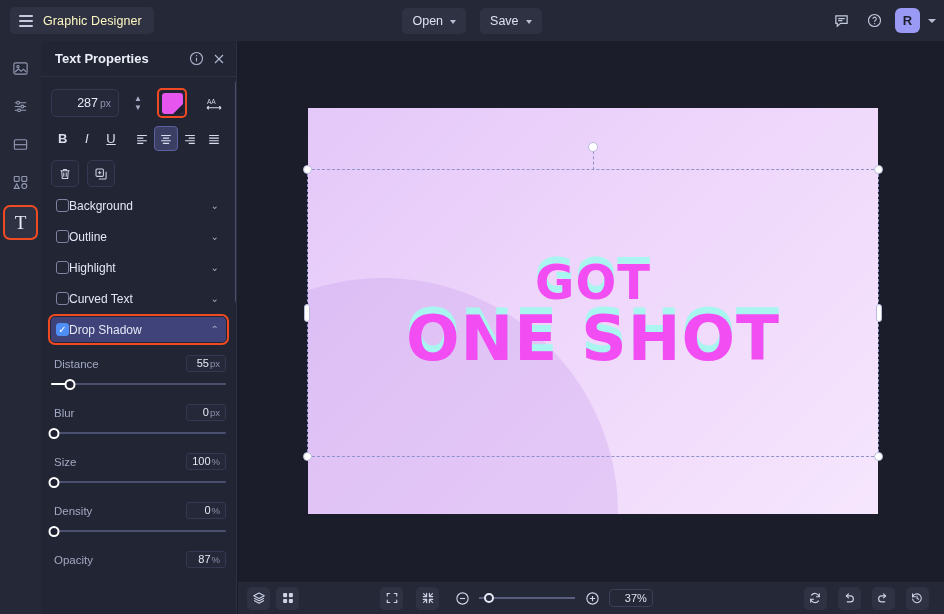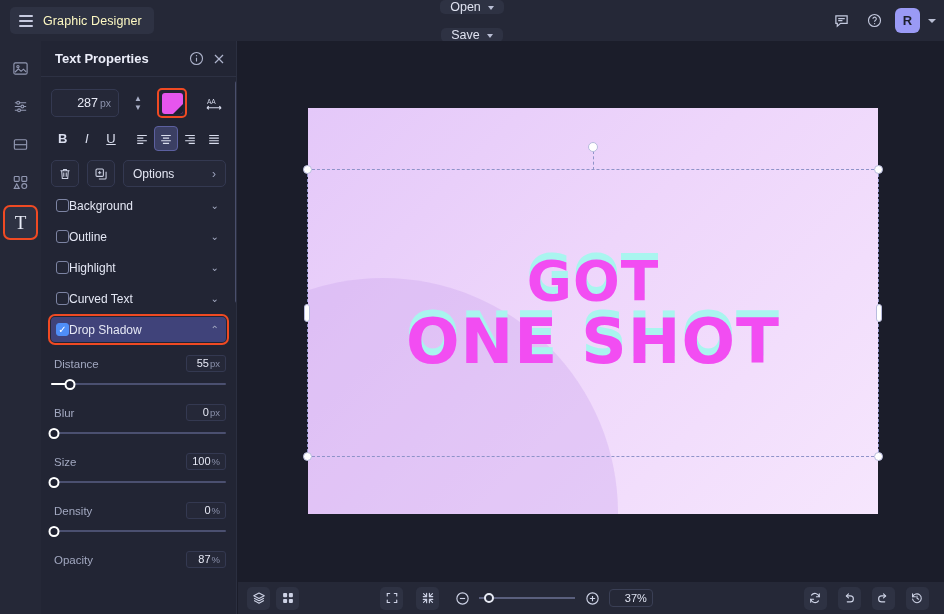--- a/index.html
+++ b/index.html
@@ -24,21 +24,20 @@
     cursor: pointer;
   }
   .ham-icon { display: flex; flex-direction: column; gap: 3px; width: 14px; }
   .ham-icon i { display: block; height: 2px; background: #c7cbe0; border-radius: 1px; }
   .app-title { color: #fef9c3; font-size: 12.5px; letter-spacing: .1px; }
 
   .topbar-center {
     position: absolute; left: 0; right: 0; top: 0; height: 41px;
     display: flex; align-items: center; justify-content: center; gap: 14px;
     pointer-events: none;
-    flex-direction: column;
   }
   .menu-btn {
     pointer-events: auto;
     display: flex; align-items: center; gap: 7px;
     background: #2e3243; border-radius: 5px; height: 26px; padding: 0 10px;
     color: #dfe2f0; font-size: 12.5px; cursor: pointer;
   }
   .caret { width: 0; height: 0; border-left: 3.5px solid transparent;
     border-right: 3.5px solid transparent; border-top: 4px solid #b9bed4; margin-top: 2px; }
 
@@ -200,21 +199,21 @@
     gap: 4px; padding-top: 6px;
   }
   .line {
     font-family: "DejaVu Sans", sans-serif;
     font-weight: bold; color: #f24df2;
     letter-spacing: 1px; line-height: 0.96;
     text-shadow: 0 -7px 0 #a9f5ef;
     white-space: nowrap;
   }
   .l1 { font-size: 63px; }
-  .l2 { font-size: 55px; }
+  .l2 { font-size: 48px; }
   .l3 { font-size: 63px; }
 
   
   .sel-box {
     position: absolute; left: 69px; top: 128px; width: 572px; height: 288px;
     border: 1px dashed #8f93c9; pointer-events: none;
   }
   .handle {
     position: absolute; width: 9px; height: 9px; border-radius: 50%;
     background: #ffffff; border: 1px solid #b8bbdd;
@@ -423,24 +422,20 @@
           <path d="M2.8 4.2h10.4M6.4 4.2V2.9h3.2v1.3M4.2 4.2l.7 9h6.2l.7-9M6.6 6.4v4.6M9.4 6.4v4.6"></path>
         </svg>
       </div>
       <div class="sq-btn">
         <svg width="14" height="14" viewBox="0 0 16 16" fill="none" stroke="currentColor" stroke-width="1.2">
           <rect x="2.3" y="2.3" width="8.4" height="8.4" rx="1.2"></rect>
           <path d="M5.6 13.7h7a1.2 1.2 0 001.2-1.2v-7"></path>
             <path d="M4.6 6.5h3.8M6.5 4.6v3.8"></path>
         </svg>
       </div>
-      <div class="options-btn">
-        <span>Options</span>
-        <span class="chev">›</span>
-      </div>
     </div>
 
     <div class="sect">
       <span class="cbox"></span>
       <span class="sect-label">Background</span>
       <span class="sect-chev">⌄</span>
     </div>
     <div class="sect">
       <span class="cbox"></span>
       <span class="sect-label">Outline</span>

